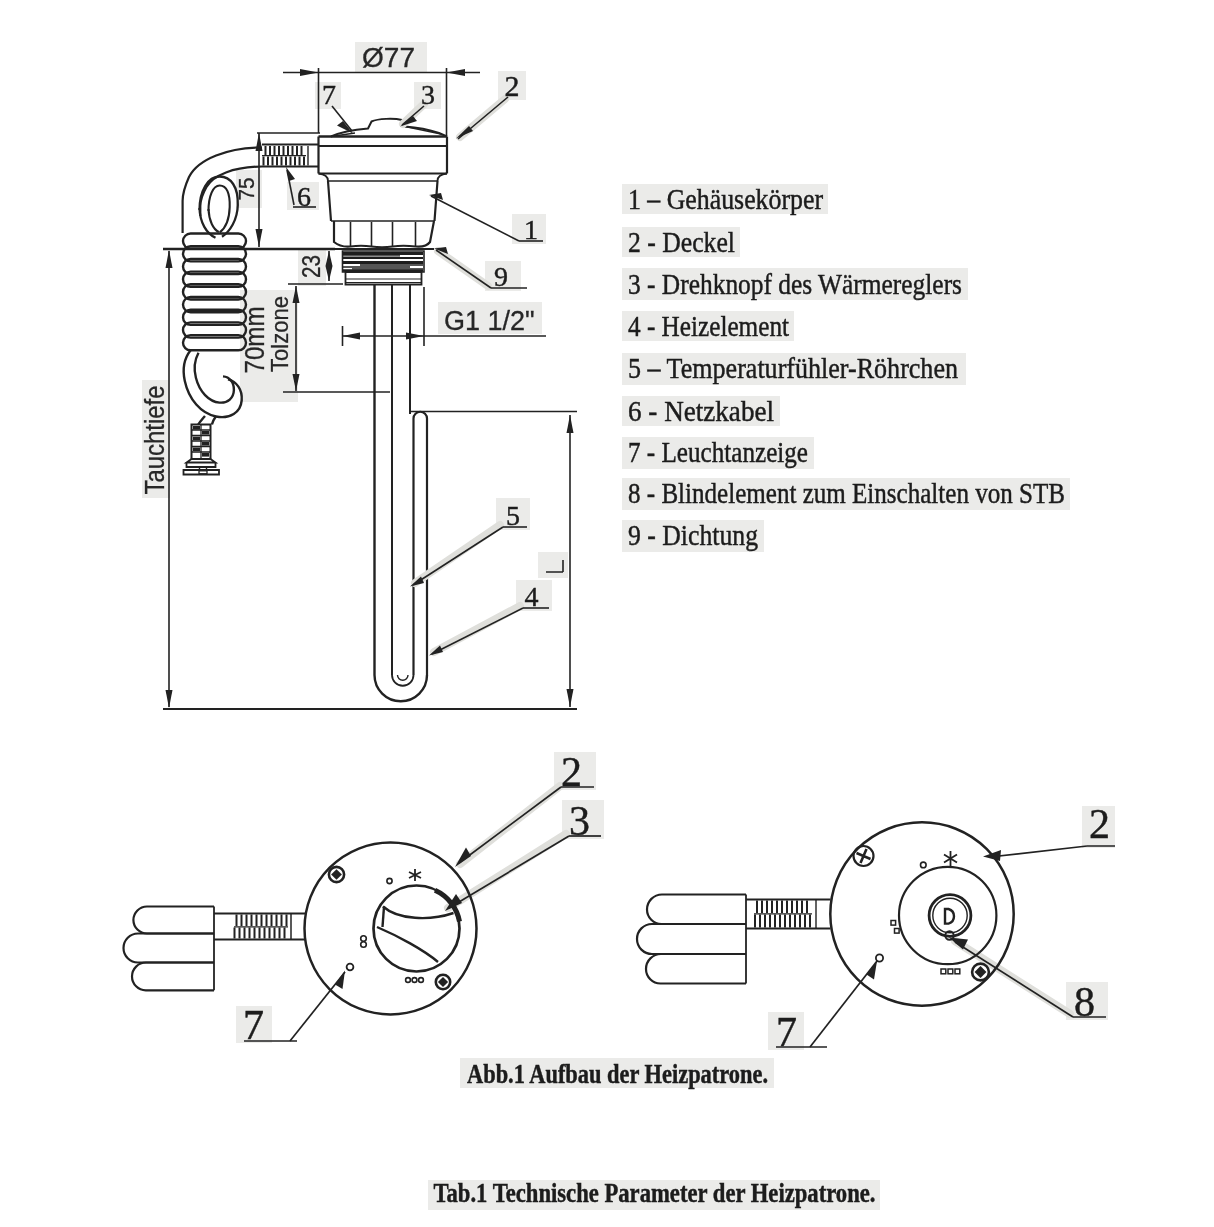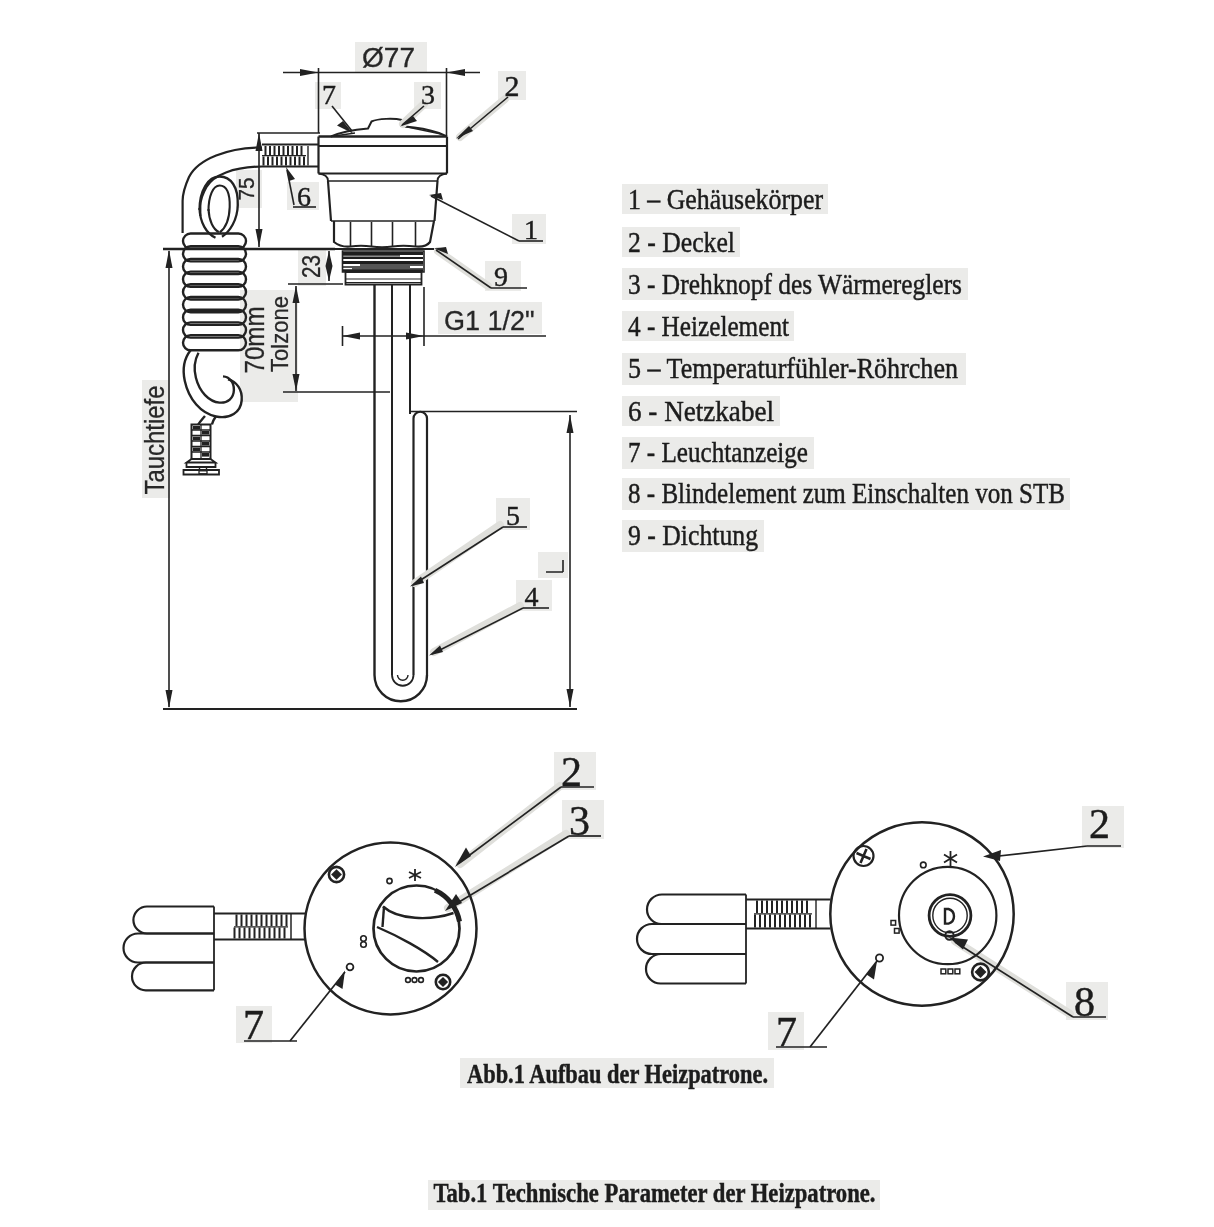--- a/index.html
+++ b/index.html
@@ -1,16 +1,16 @@
 <!DOCTYPE html>
 <html><head>
 <meta charset="utf-8">
 <style>
   html,body{margin:0;padding:0;background:#ffffff;}
-  #page{position:relative;width:1115px;height:1227px;background:#ffffff;overflow:hidden;padding-left:34px;}
+  #page{position:relative;width:1115px;height:1227px;background:#ffffff;overflow:hidden;}
   svg{position:absolute;left:0;top:0;}
   .dim{font-family:"Liberation Sans",sans-serif;fill:#272727;stroke:#272727;stroke-width:0.3;}
   .ser{font-family:"Liberation Serif",serif;fill:#1c1c1c;stroke:#1c1c1c;stroke-width:0.45;}
 </style>
 </head>
 <body>
 <div id="page">
 <svg width="1214" height="1227" viewBox="0 0 1214 1227">
 <defs></defs>
 

